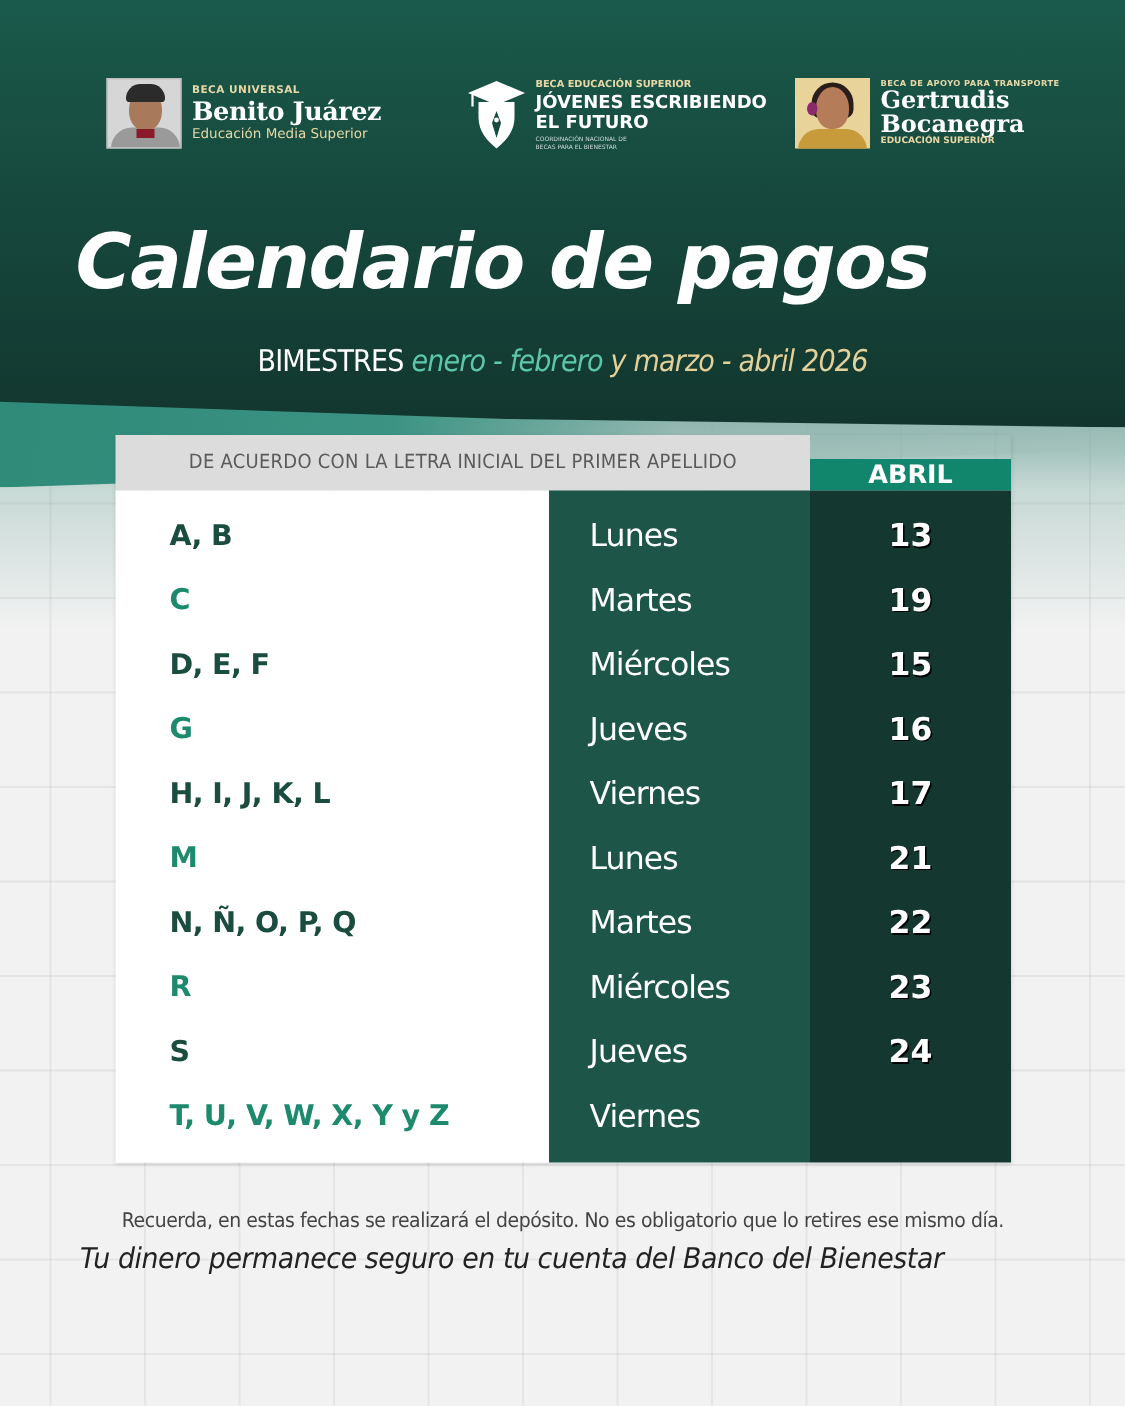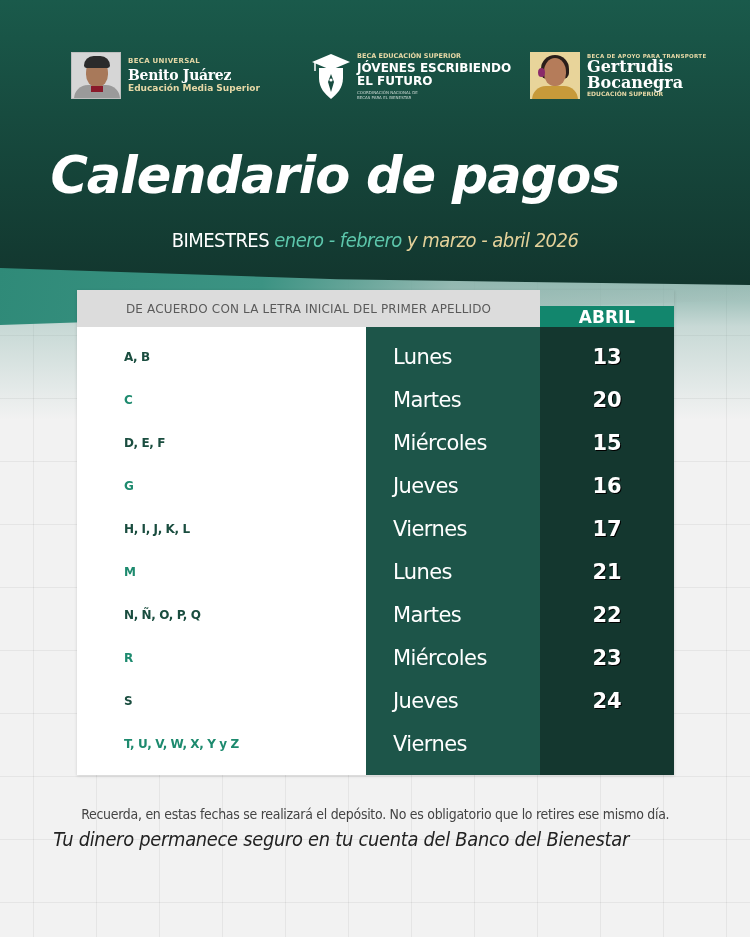--- a/index.html
+++ b/index.html
@@ -48,22 +48,22 @@
   .portrait-bj .hair { position: absolute; left: 12px; top: 3px; width: 26px; height: 12px; background: #2b2b2b; border-radius: 12px 12px 3px 3px; }
   .portrait-bj .body { position: absolute; left: 2px; top: 32px; width: 46px; height: 20px; background: #9a9a9a; border-radius: 14px 14px 0 0; }
   .portrait-bj .bow { position: absolute; left: 19px; top: 33px; width: 12px; height: 6px; background: #8a1a2a; }
   .portrait-gb .head { background: #b57c5a; }
   .portrait-gb .hair { position: absolute; left: 11px; top: 3px; width: 28px; height: 24px; background: #2a1e1a; border-radius: 14px 14px 6px 6px; }
   .portrait-gb .body { position: absolute; left: 2px; top: 34px; width: 46px; height: 18px; background: #c79a3a; border-radius: 14px 14px 0 0; }
   .portrait-gb .flower { position: absolute; left: 8px; top: 16px; width: 7px; height: 9px; background: #8a2a6a; border-radius: 50%; }
 
   .logo-text { margin-left: 7px; color: #fff; line-height: 1; }
   .small-cap { font-family: "DejaVu Sans", sans-serif; font-size: 7px; font-weight: bold; color: #e6d8a6; letter-spacing: 0.3px; }
-  .logo-bj .big { font-family: "DejaVu Serif", serif; font-size: 14px; font-weight: bold; margin: 3px 0 2px; letter-spacing: -0.3px; }
-  .logo-bj .sub { font-size: 9px; font-weight: bold; color: #e6d8a6; text-align: center; }
+  .logo-bj .big { font-family: "DejaVu Serif", serif; font-size: 17px; font-weight: bold; margin: 3px 0 2px; letter-spacing: -0.3px; }
+  .logo-bj .sub { font-size: 9px; font-weight: normal; color: #e6d8a6; }
 
   .cap-icon { width: 40px; height: 48px; position: relative; }
   .logo-jef .lines { margin-left: 6px; }
   .logo-jef .l1 { font-size: 6.5px; font-weight: bold; color: #e6d8a6; }
   .logo-jef .l2 { font-size: 12px; font-weight: bold; color: #fff; margin-top: 2px; line-height: 13px; }
   .logo-jef .l3 { font-size: 4px; color: #d0ddd8; margin-top: 2px; line-height: 5px; }
 
   .logo-gb .small-cap { font-size: 5.5px; }
   .logo-gb .big { font-family: "DejaVu Serif", serif; font-size: 16px; font-weight: bold; line-height: 16px; }
   .logo-gb .sub { font-size: 6px; font-weight: bold; color: #e6d8a6; }
@@ -97,21 +97,21 @@
   .th-left span { display: inline-block; transform: scaleX(0.92); }
   .th-right {
     width: 134px; background: #12866d; color: #fff; font-weight: bold; font-size: 17px;
     display: flex; align-items: center; justify-content: center; margin-top: 16px;
   }
   .tbody { display: flex; height: 448px; }
   .col-letters { width: 289px; background: #fff; padding-top: 8px; }
   .col-days { width: 174px; background: #1d5549; padding-top: 8px; }
   .col-dates { width: 134px; background: #14372f; padding-top: 8px; }
   .cell { height: 43px; display: flex; align-items: center; }
-  .col-letters .cell { padding-left: 47px; font-weight: bold; font-size: 12px; letter-spacing: -0.4px; text-align: center; }
+  .col-letters .cell { padding-left: 36px; font-weight: bold; font-size: 19px; letter-spacing: -0.4px; text-align: center; }
   .col-letters .cell.dark { color: #1a4d3f; }
   .col-letters .cell.teal { color: #1d8a6e; }
   .col-days .cell { padding-left: 27px; color: #fff; font-size: 21px; letter-spacing: -0.6px; }
   .col-dates .cell { justify-content: center; color: #fff; font-weight: bold; font-size: 21px; text-shadow: 1px 1px 0 #000; }
 
   
   .note {
     position: absolute; top: 806px; left: 0; width: 750px; text-align: center;
     color: #444; font-size: 13.5px; letter-spacing: -0.3px;
   }
@@ -212,21 +212,21 @@
       <div class="cell">Jueves</div>
       <div class="cell">Viernes</div>
       <div class="cell">Lunes</div>
       <div class="cell">Martes</div>
       <div class="cell">Miércoles</div>
       <div class="cell">Jueves</div>
       <div class="cell">Viernes</div>
     </div>
     <div class="col-dates">
       <div class="cell">13</div>
-      <div class="cell">20</div>
+      <div class="cell">19</div>
       <div class="cell">15</div>
       <div class="cell">16</div>
       <div class="cell">17</div>
       <div class="cell">21</div>
       <div class="cell">22</div>
       <div class="cell">23</div>
       <div class="cell">24</div>
     </div>
   </div>
 </div>

